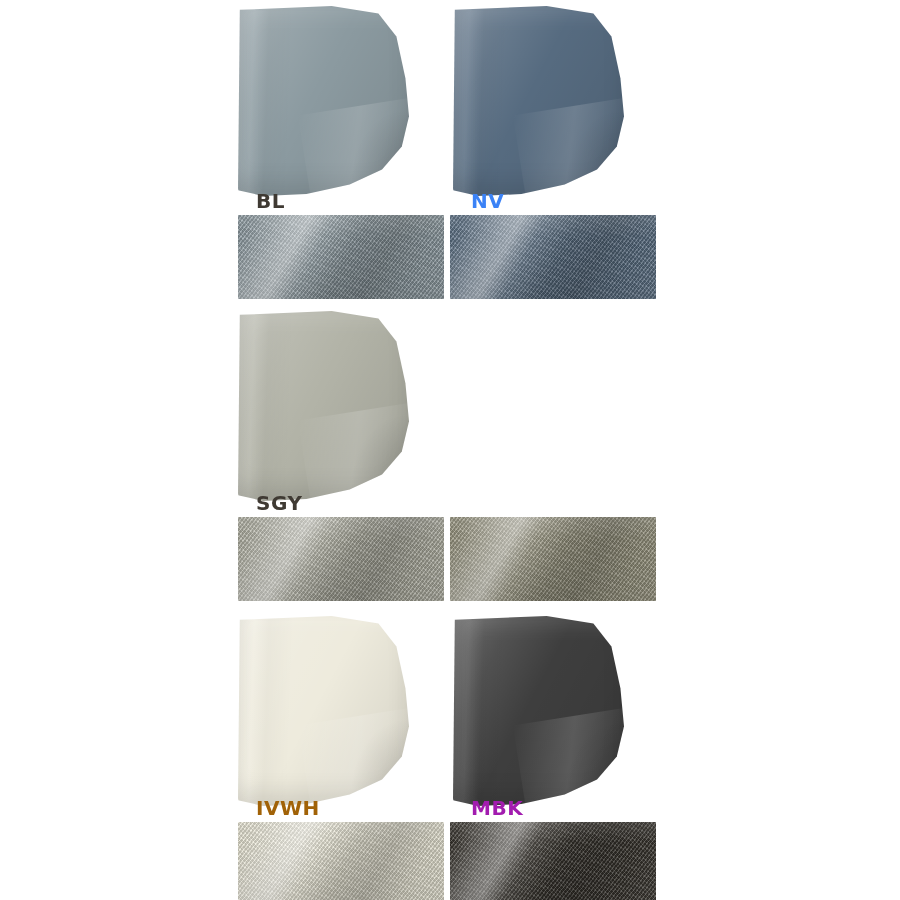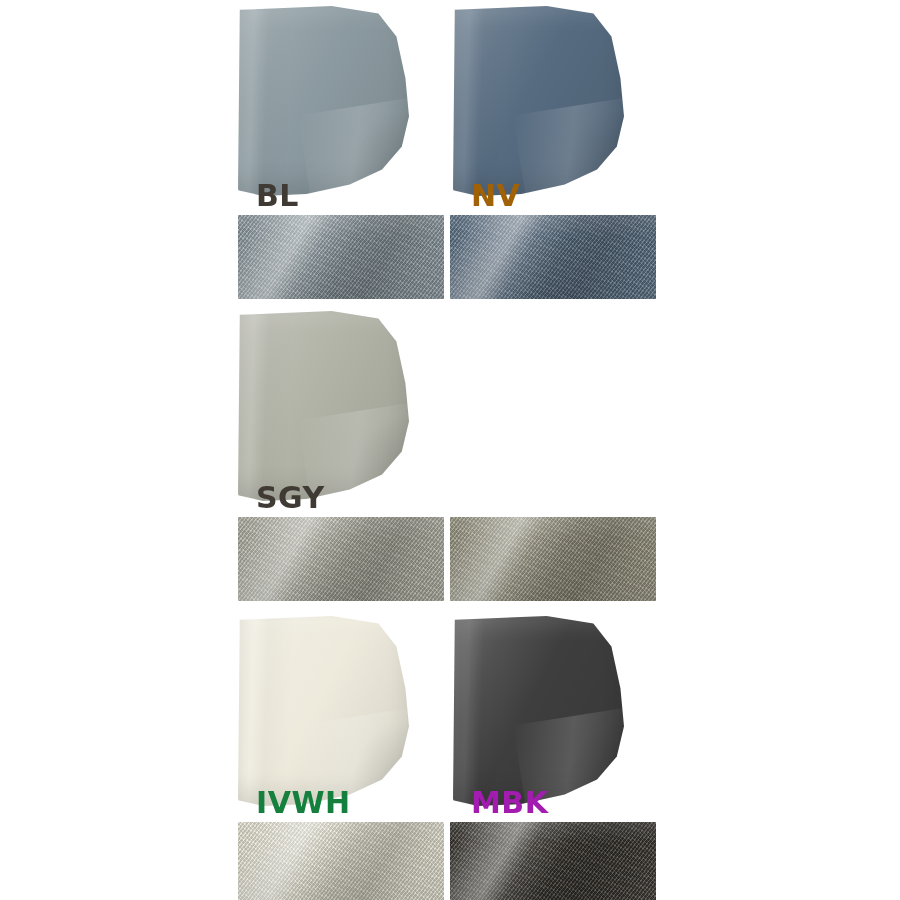--- a/index.html
+++ b/index.html
@@ -127,21 +127,21 @@
     background: radial-gradient(ellipse at 84% 88%,
       rgba(0,0,0,0.16) 0%, rgba(0,0,0,0.00) 70%);
     pointer-events: none;
   }
 
   
   .color-label {
     position: absolute;
     left: 18px;
     bottom: 4px;
-    font-size: 30px;
+    font-size: 20px;
     font-weight: bold;
     letter-spacing: 0.5px;
     color: #3f3a33;
     font-family: "DejaVu Sans", sans-serif;
     line-height: 1;
     white-space: nowrap;
   }
 
   
   .texture-band {
@@ -221,21 +221,21 @@
           <div class="pillow-wrap">
             <div class="pillow" style="background-color: rgb(139, 154, 160);"></div>
           </div>
           <div class="color-label" style="color: rgb(63, 58, 51);">BL</div>
         </div>
 
         <div class="photo-cell col-right">
           <div class="pillow-wrap">
             <div class="pillow" style="background-color: rgb(86, 107, 128);"></div>
           </div>
-          <div class="color-label" style="color: #a16207;">NV</div>
+          <div class="color-label" style="color: #3b82f6;">NV</div>
         </div>
 
       </div>
 
       <div class="texture-band">
         <div class="texture-cell col-left" style="background-color: rgb(141, 155, 161);">
           <div class="weave"></div>
           <div class="sheen"></div>
           <div class="vignette"></div>
         </div>
@@ -274,21 +274,21 @@
       </div>
     </div>
 
     <div class="color-row row-2">
       <div class="photo-band">
 
         <div class="photo-cell col-left">
           <div class="pillow-wrap">
             <div class="pillow" style="background-color: rgb(238, 235, 221);"></div>
           </div>
-          <div class="color-label" style="color: #15803d; text-align: right;">IVWH</div>
+          <div class="color-label" style="color: #a16207; text-align: right;">IVWH</div>
         </div>
 
         <div class="photo-cell col-right">
           <div class="pillow-wrap">
             <div class="pillow" style="background-color: rgb(62, 62, 62);"></div>
           </div>
           <div class="color-label" style="color: #a21caf;">MBK</div>
         </div>
 
       </div>

